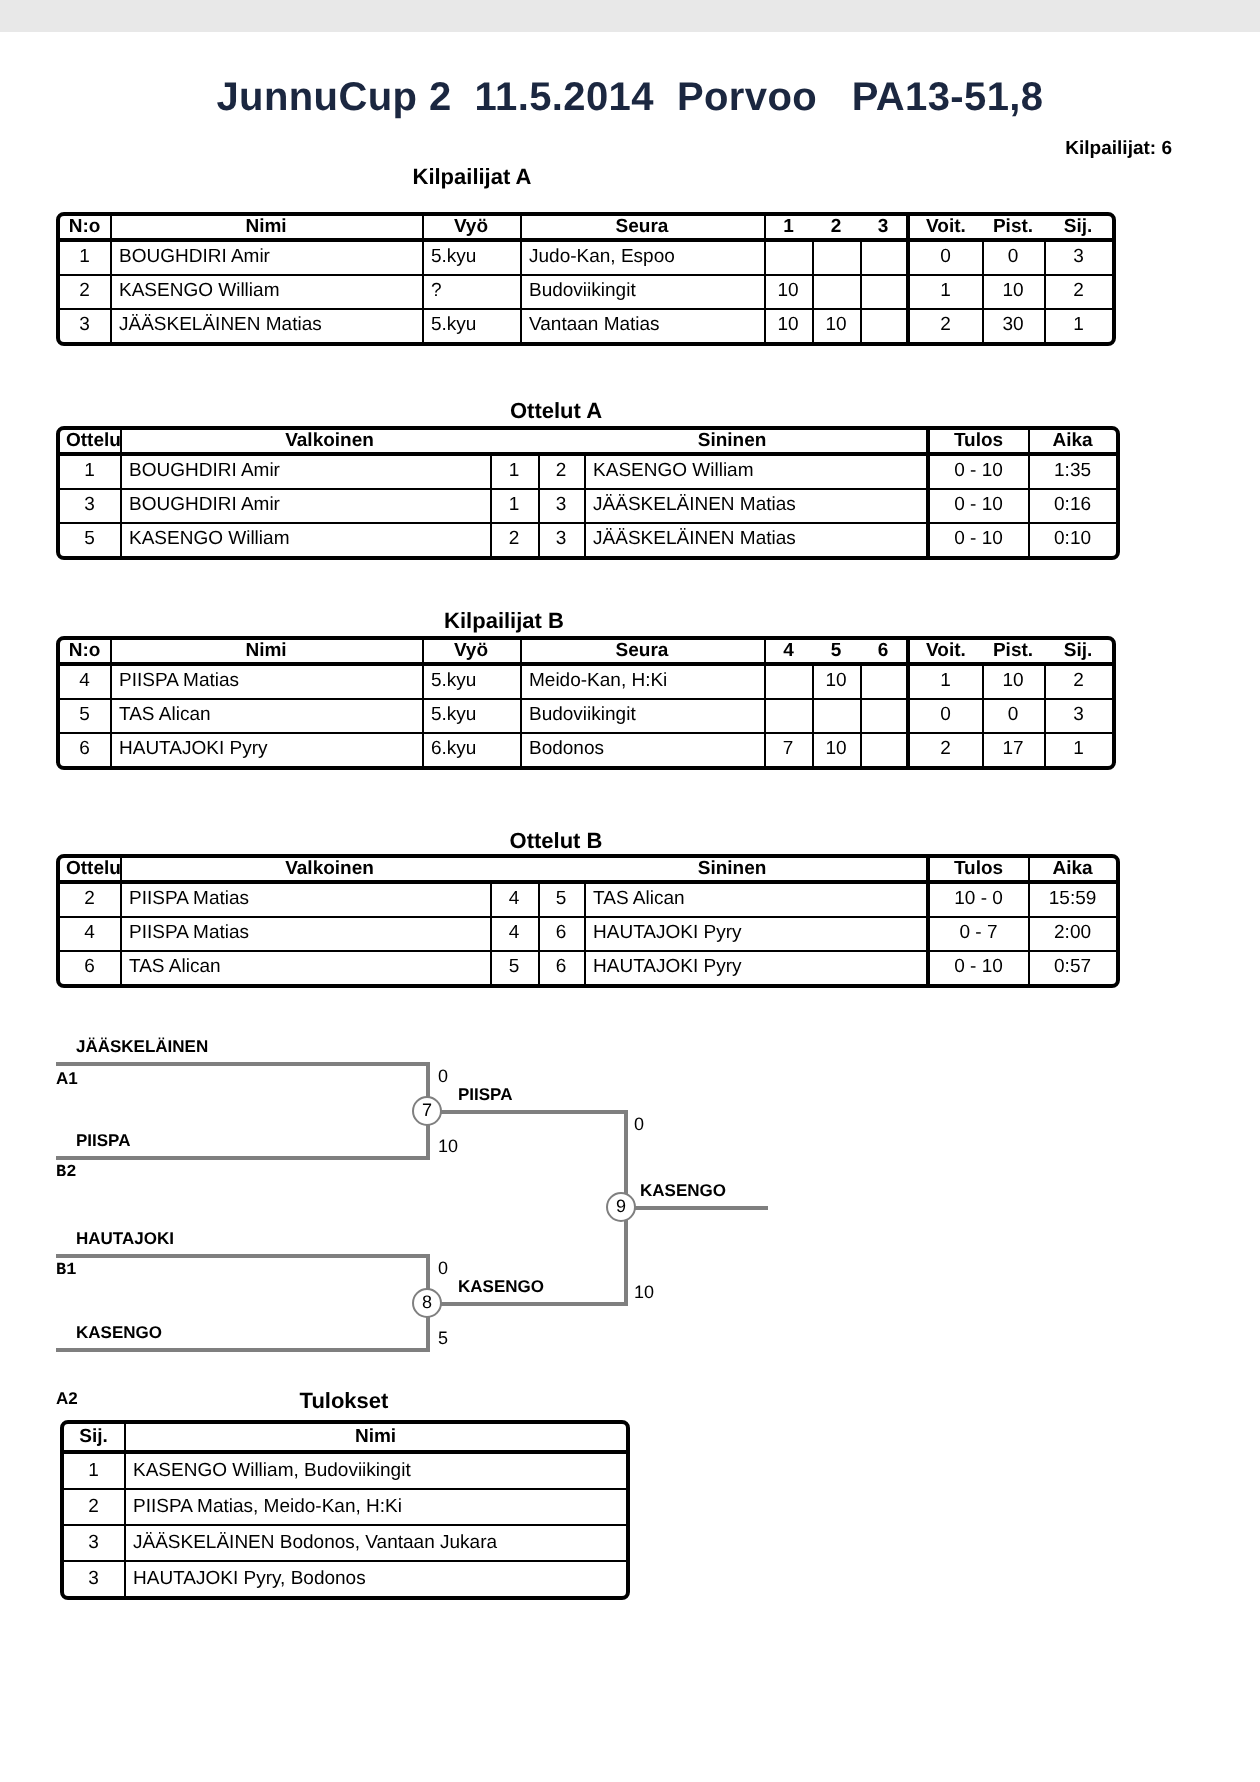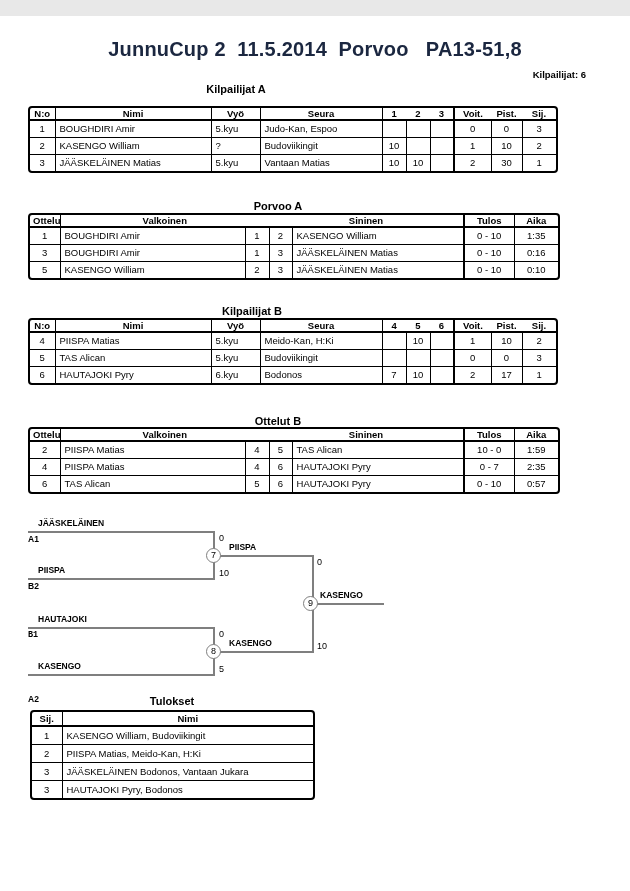--- a/index.html
+++ b/index.html
@@ -106,21 +106,21 @@
           <td class="c">10</td>
           <td class="c"></td>
           <td class="c tk">2</td>
           <td class="c">30</td>
           <td class="c">1</td>
         </tr>
       </tbody>
     </table>
   </div>
 
-  <div class="sec-heading" style="left:278px; top:184px;">Porvoo A</div>
+  <div class="sec-heading" style="left:278px; top:184px;">Ottelut A</div>
   <div class="tbl" style="left:28px; top:197px; width:532px;">
     <table>
       <colgroup>
           <col style="width:30px">
           <col style="width:185px">
           <col style="width:24px">
           <col style="width:23px">
           <col style="width:172px">
           <col style="width:50px">
           <col style="width:44px">
@@ -258,30 +258,30 @@
         </tr>
       </thead>
       <tbody>
         <tr>
           <td class="c">2</td>
           <td class="l">PIISPA Matias</td>
           <td class="c">4</td>
           <td class="c">5</td>
           <td class="l">TAS Alican</td>
           <td class="c tk">10 - 0</td>
-          <td class="c">1:59</td>
+          <td class="c">15:59</td>
         </tr>
         <tr>
           <td class="c">4</td>
           <td class="l">PIISPA Matias</td>
           <td class="c">4</td>
           <td class="c">6</td>
           <td class="l">HAUTAJOKI Pyry</td>
           <td class="c tk">0 - 7</td>
-          <td class="c">2:35</td>
+          <td class="c">2:00</td>
         </tr>
         <tr>
           <td class="c">6</td>
           <td class="l">TAS Alican</td>
           <td class="c">5</td>
           <td class="c">6</td>
           <td class="l">HAUTAJOKI Pyry</td>
           <td class="c tk">0 - 10</td>
           <td class="c">0:57</td>
         </tr>
@@ -299,21 +299,21 @@
     <div class="bline" style="left:213px; top:515px; width:2px; height:49px;"></div>
     <div class="bline" style="left:213px; top:611px; width:2px; height:49px;"></div>
     <div class="bline" style="left:213px; top:539px; width:101px; height:2px;"></div>
     <div class="bline" style="left:213px; top:635px; width:101px; height:2px;"></div>
     <div class="bline" style="left:312px; top:539px; width:2px; height:98px;"></div>
     <div class="bline" style="left:312px; top:587px; width:72px; height:2px;"></div>
 
     <div class="bname" style="left:38px; top:502px;">JÄÄSKELÄINEN</div>
     <div class="bseed" style="left:28px; top:518px;">A1</div>
     <div class="bname" style="left:38px; top:549px;">PIISPA</div>
-    <div class="bseed" style="left:28px; top:565px;">B2</div>
+    <div class="bseed" style="left:28px; top:565px;font-family:Liberation Mono, monospace;">B2</div>
     <div class="bname" style="left:38px; top:598px;">HAUTAJOKI</div>
     <div class="bseed" style="left:28px; top:614px;font-family:Liberation Mono, monospace;">B1</div>
     <div class="bname" style="left:38px; top:645px;">KASENGO</div>
     <div class="bseed" style="left:28px; top:678px;">A2</div>
 
     <div class="bscore" style="left:219px; top:517px;">0</div>
     <div class="bscore" style="left:219px; top:552px;">10</div>
     <div class="bscore" style="left:219px; top:613px;">0</div>
     <div class="bscore" style="left:219px; top:648px;">5</div>
 

